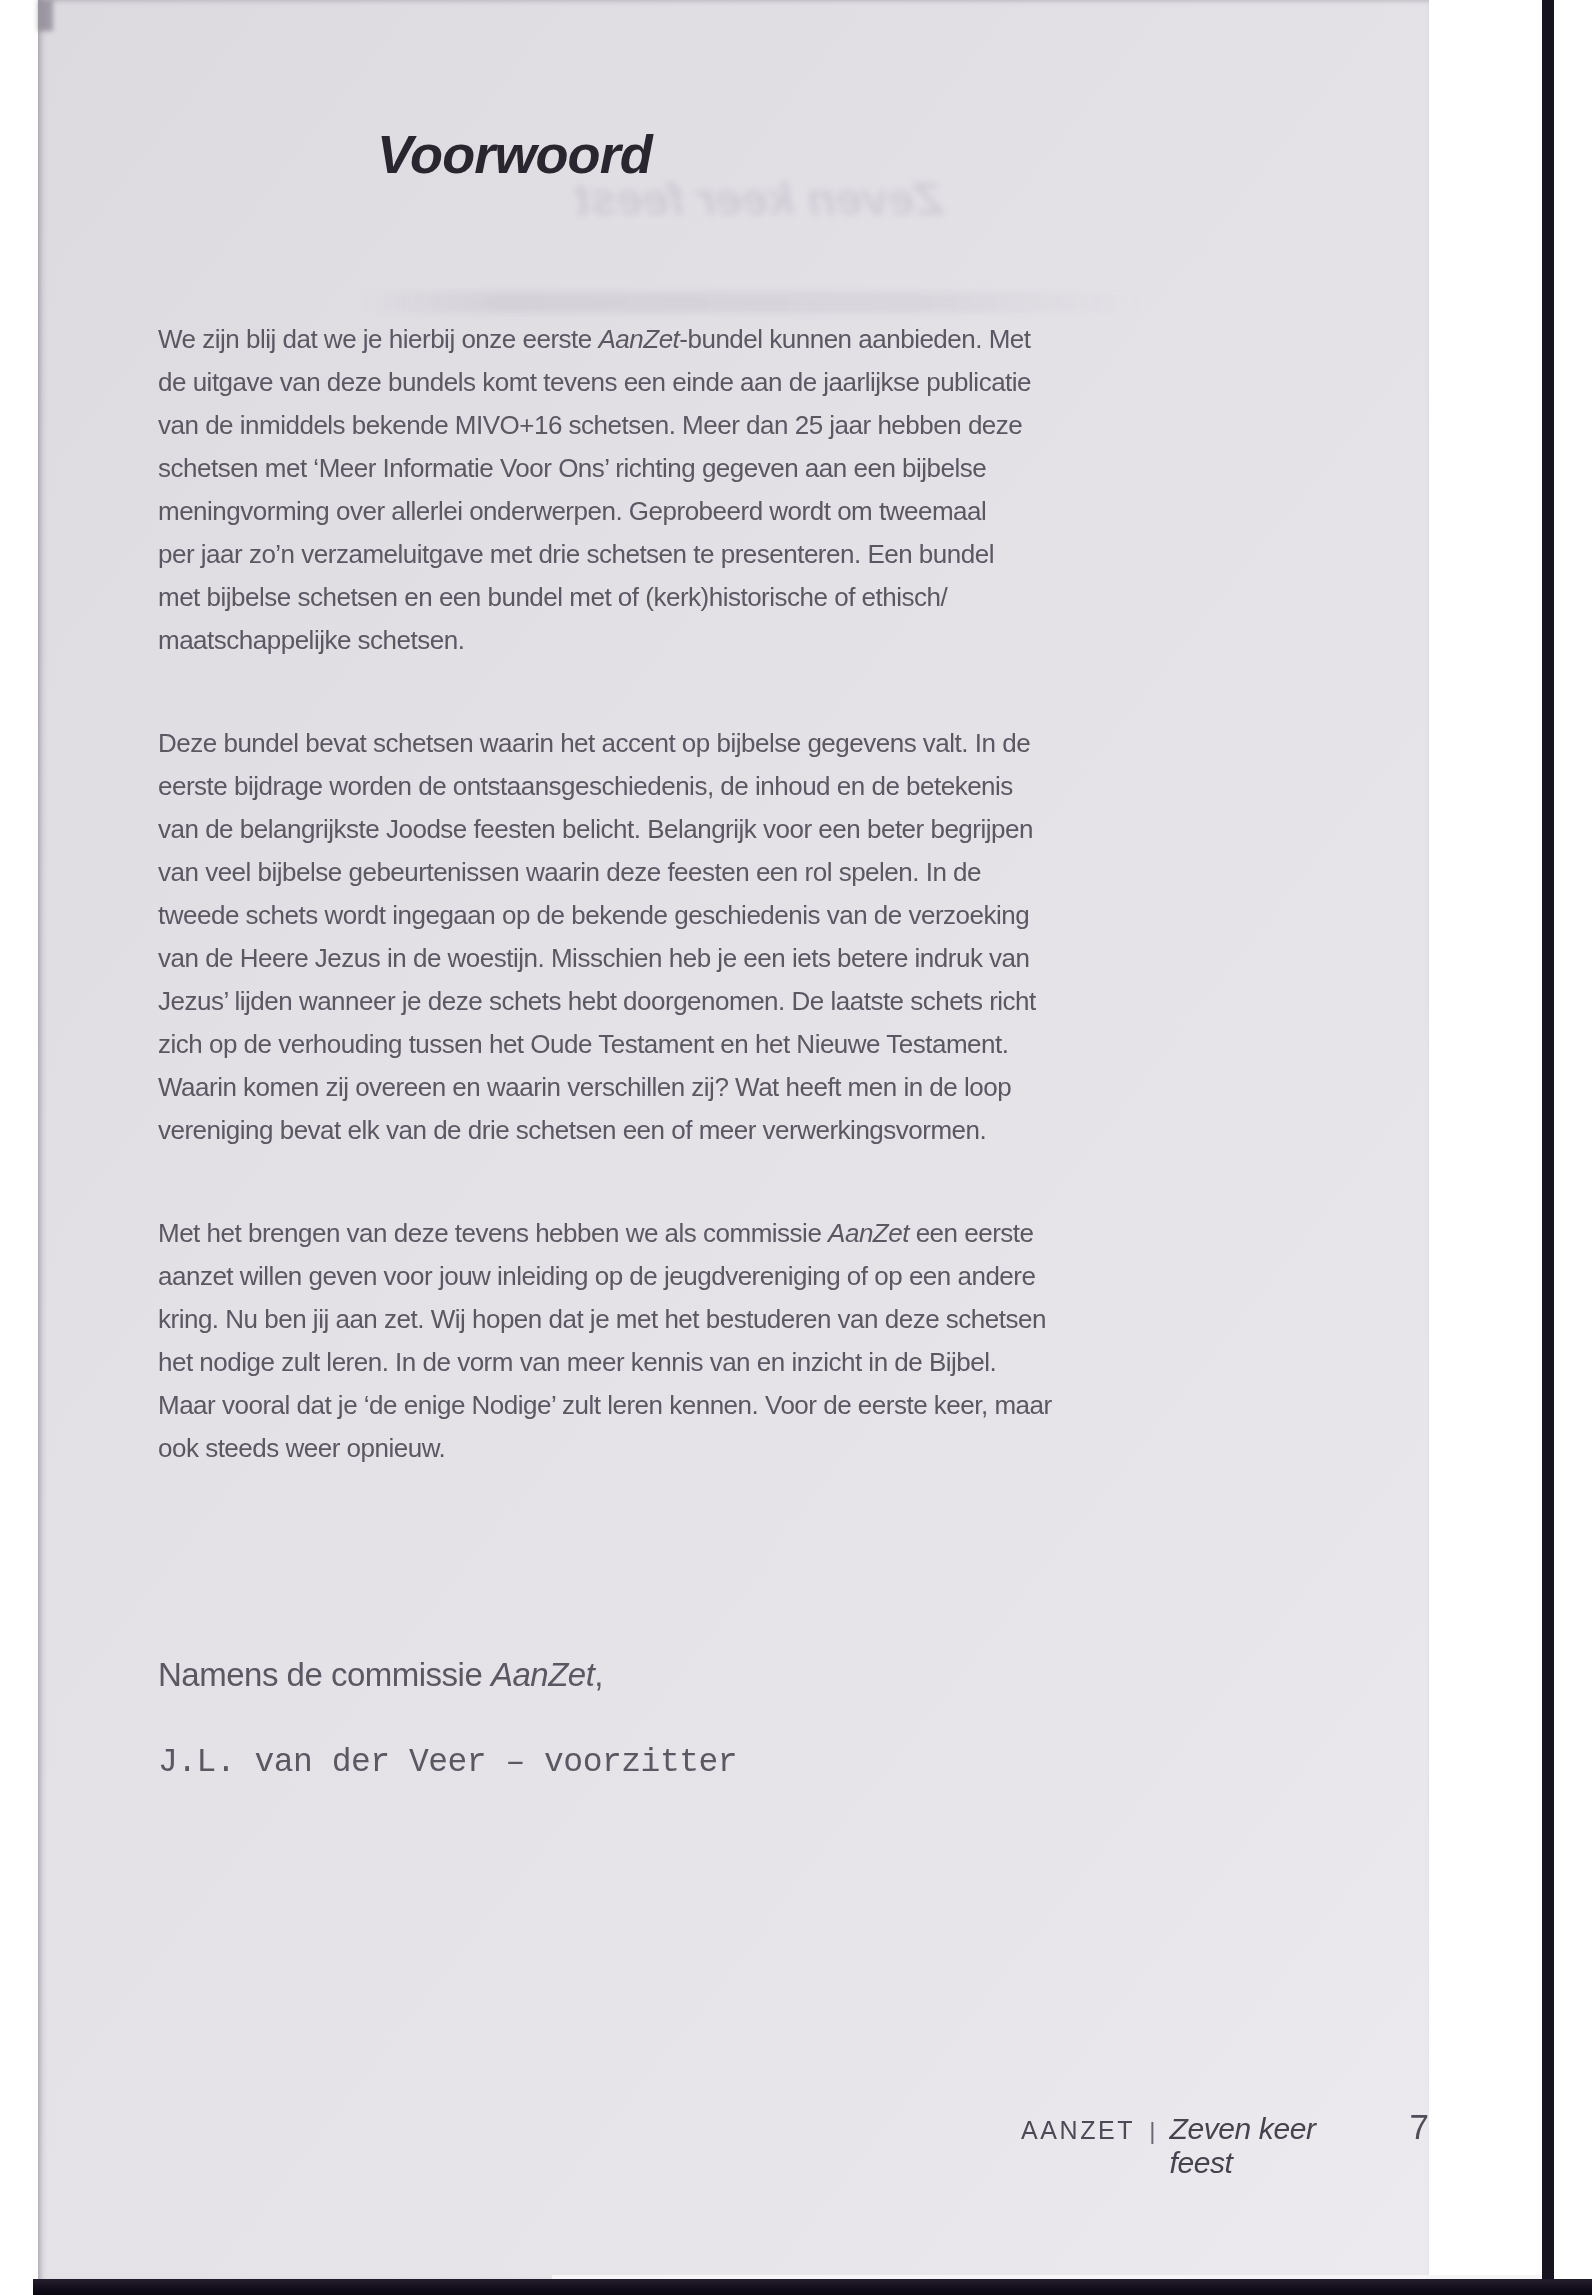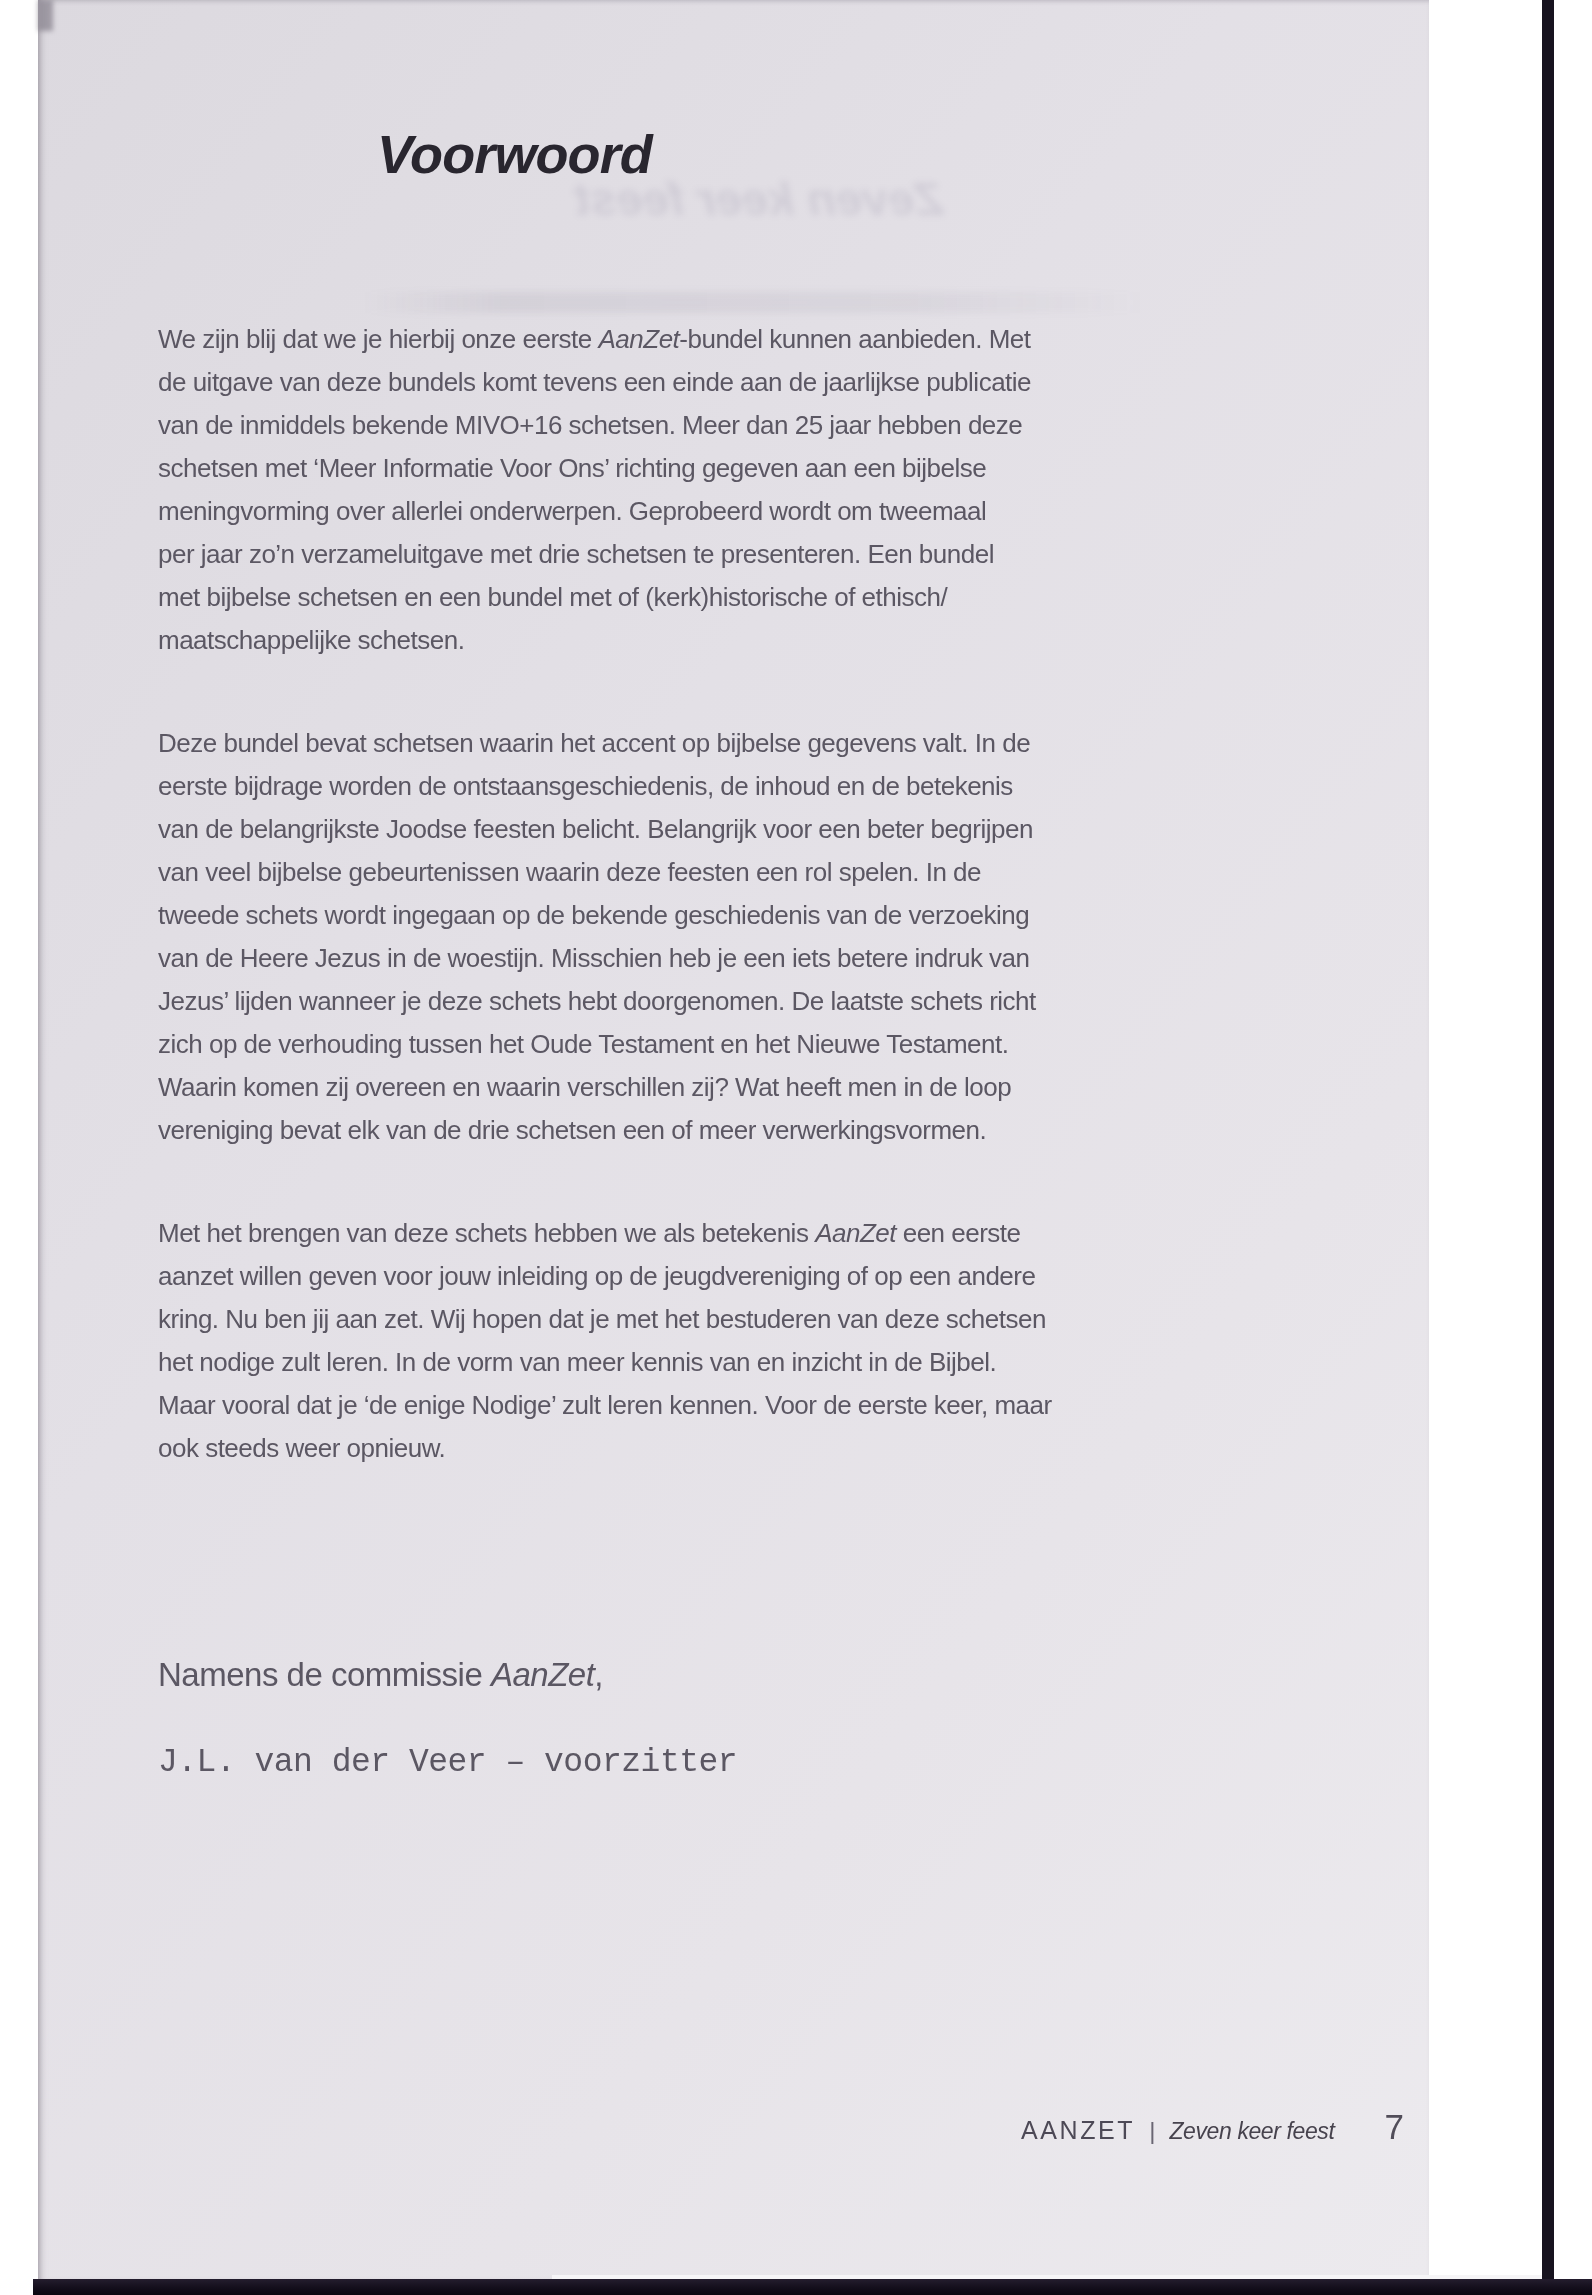--- a/index.html
+++ b/index.html
@@ -58,21 +58,21 @@
     color:var(--text);
   }
   .sig .tline + .tline{margin-top:45px;font-family:Liberation Mono, monospace;}
   .footer{
     position:absolute;left:983px;top:2107px;
     display:flex;align-items:baseline;
     color:#4d4956;
   }
   .footer .brand{font-size:25px;letter-spacing:2.6px;}
   .footer .sep{font-size:24px;margin:0 14px;color:#6a6673;}
-  .footer .booklet{font-size:23px;font-style:italic;letter-spacing:-0.4px;color:#47434e;}
+  .footer .booklet{font-size:30px;font-style:italic;letter-spacing:-0.4px;color:#47434e;}
   .footer .pagenum{font-size:35px;margin-left:50px;color:#514d59;}
   .spine-strip{
     position:absolute;left:1542px;top:0;width:12px;height:2295px;
     background:var(--spine);
   }
   .bottom-sliver{
     position:absolute;left:552px;top:2275px;width:992px;height:5.2px;
     background:#f6f5f7;
   }
   .bottom-band{
@@ -107,21 +107,21 @@
         <div class="tline"><span>van de belangrijkste Joodse feesten belicht. Belangrijk voor een beter begrijpen</span></div>
         <div class="tline"><span>van veel bijbelse gebeurtenissen waarin deze feesten een rol spelen. In de</span></div>
         <div class="tline"><span>tweede schets wordt ingegaan op de bekende geschiedenis van de verzoeking</span></div>
         <div class="tline"><span>van de Heere Jezus in de woestijn. Misschien heb je een iets betere indruk van</span></div>
         <div class="tline"><span>Jezus’ lijden wanneer je deze schets hebt doorgenomen. De laatste schets richt</span></div>
         <div class="tline"><span>zich op de verhouding tussen het Oude Testament en het Nieuwe Testament.</span></div>
         <div class="tline"><span>Waarin komen zij overeen en waarin verschillen zij? Wat heeft men in de loop</span></div>
         <div class="tline"><span>vereniging bevat elk van de drie schetsen een of meer verwerkingsvormen.</span></div>
       </div>
       <div class="para">
-        <div class="tline"><span>Met het brengen van deze schets hebben we als betekenis </span><span class="it">AanZet</span><span> een eerste</span></div>
+        <div class="tline"><span>Met het brengen van deze tevens hebben we als commissie </span><span class="it">AanZet</span><span> een eerste</span></div>
         <div class="tline"><span>aanzet willen geven voor jouw inleiding op de jeugdvereniging of op een andere</span></div>
         <div class="tline"><span>kring. Nu ben jij aan zet. Wij hopen dat je met het bestuderen van deze schetsen</span></div>
         <div class="tline"><span>het nodige zult leren. In de vorm van meer kennis van en inzicht in de Bijbel.</span></div>
         <div class="tline"><span>Maar vooral dat je ‘de enige Nodige’ zult leren kennen. Voor de eerste keer, maar</span></div>
         <div class="tline"><span>ook steeds weer opnieuw.</span></div>
       </div>
     </div>
 
   <div class="sig" id="signature">
       <div class="tline"><span>Namens de commissie </span><span class="it">AanZet</span><span>,</span></div>

